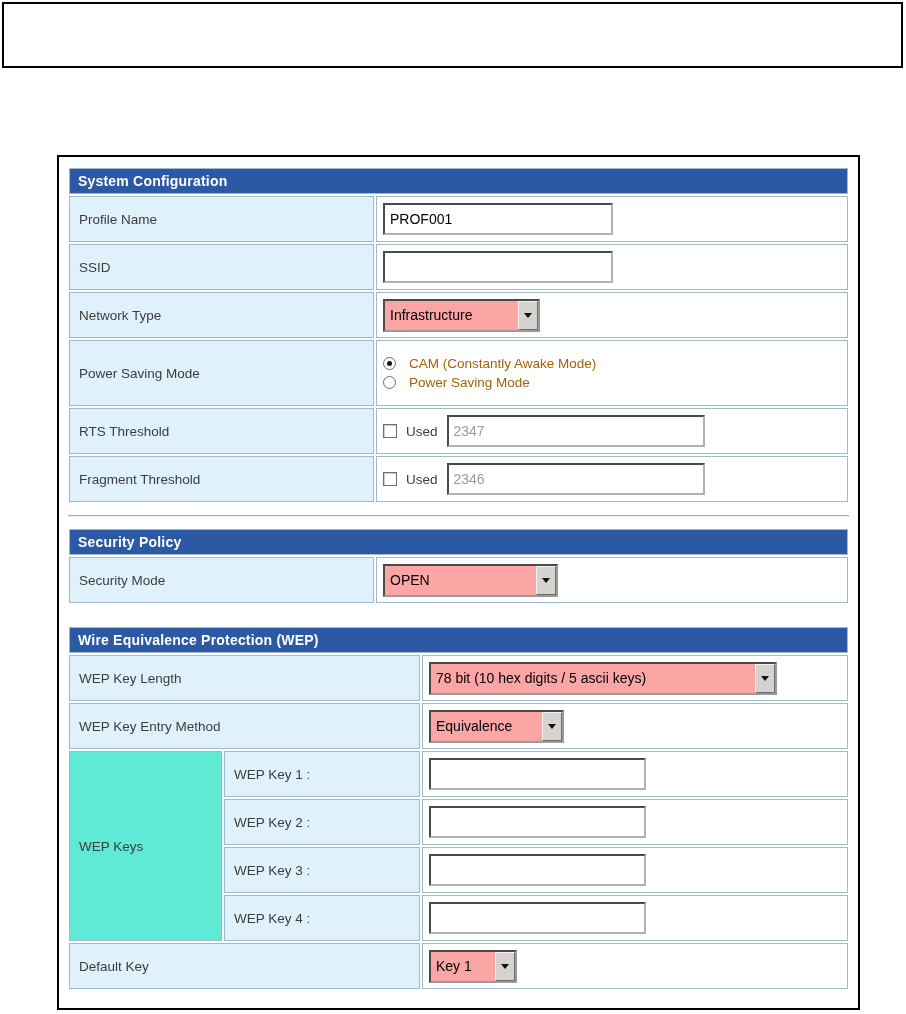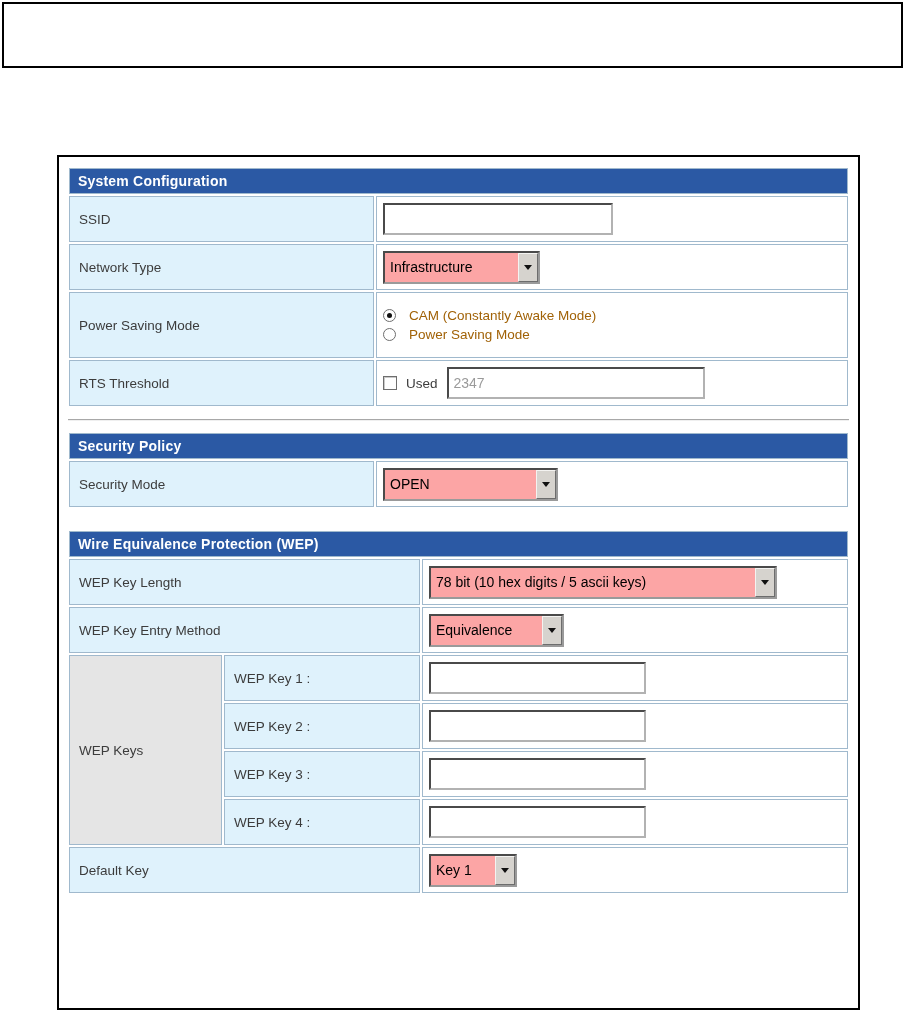--- a/index.html
+++ b/index.html
@@ -12,21 +12,21 @@
   .main-box { position:absolute; left:57px; top:155px; width:803px; height:855px;
     border:2px solid #000; background:#fff; padding:9px 8px; overflow:hidden; }
 
   table.cfg { border-collapse:separate; border-spacing:2px; width:783px; table-layout:fixed; }
   table.cfg td { border:1px solid #A0B9CD; vertical-align:middle; }
 
   td.hdr { background:#2B59A4; color:#fff; font-weight:bold; font-size:14px;
     padding:4px 8px; height:20px; letter-spacing:0.2px; }
   td.lbl { background:#DFF2FC; color:#3c3c3c; font-size:13.5px; padding:4px 4px 4px 9px; }
   td.ctl { background:#fff; padding:5px 6px; }
-  td.cream { background:#e5e5e5; color:#3c3c3c; font-size:13.5px; padding:4px 8px 4px 9px; }
+  td.cream { background:#5eead4; color:#3c3c3c; font-size:13.5px; padding:4px 8px 4px 9px; }
 
   tr.r td { height:46px; }
   tr.rp td { height:66px; }
 
   
   input.tin { height:32px; border-style:solid; border-width:2px;
     border-color:#4a4a4a #b2b2b2 #b2b2b2 #4a4a4a; background:#fff;
     font-family:inherit; font-size:14px; color:#000; padding:2px 5px; outline:none; }
   input.tin.dis { color:#9a9a9a; }
   .w230 { width:230px; } .w260 { width:258px; } .w217 { width:217px; }
@@ -72,20 +72,26 @@
   <table class="cfg">
     <colgroup>
         <col style="width:305px">
         <col>
       </colgroup>
     <tbody>
         <tr>
       <td class="hdr" colspan="2">System Configuration</td>
     </tr>
     <tr class="r">
+      <td class="lbl">Profile Name</td>
+      <td class="ctl">
+        <input class="tin w230" type="text" value="PROF001" style="">
+      </td>
+    </tr>
+    <tr class="r">
       <td class="lbl">SSID</td>
       <td class="ctl">
         <input class="tin w230" type="text" value="" style="">
       </td>
     </tr>
     <tr class="r">
       <td class="lbl">Network Type</td>
       <td class="ctl">
         <div class="sel sw157">
           <span class="txt">Infrastructure</span>
@@ -108,20 +114,30 @@
         </div>
       </td>
     </tr>
     <tr class="r">
       <td class="lbl">RTS Threshold</td>
       <td class="ctl">
         <div class="inline">
           <span class="cb"></span>
           <span class="used-lbl">Used</span>
           <input class="tin w260 dis" type="text" value="2347" style="">
+        </div>
+      </td>
+    </tr>
+    <tr class="r">
+      <td class="lbl">Fragment Threshold</td>
+      <td class="ctl">
+        <div class="inline">
+          <span class="cb"></span>
+          <span class="used-lbl">Used</span>
+          <input class="tin w260 dis" type="text" value="2346" style="">
         </div>
       </td>
     </tr>
   </tbody>
     </table>
 
   <div class="rule"></div>
 
   <table class="cfg">
     <colgroup>

